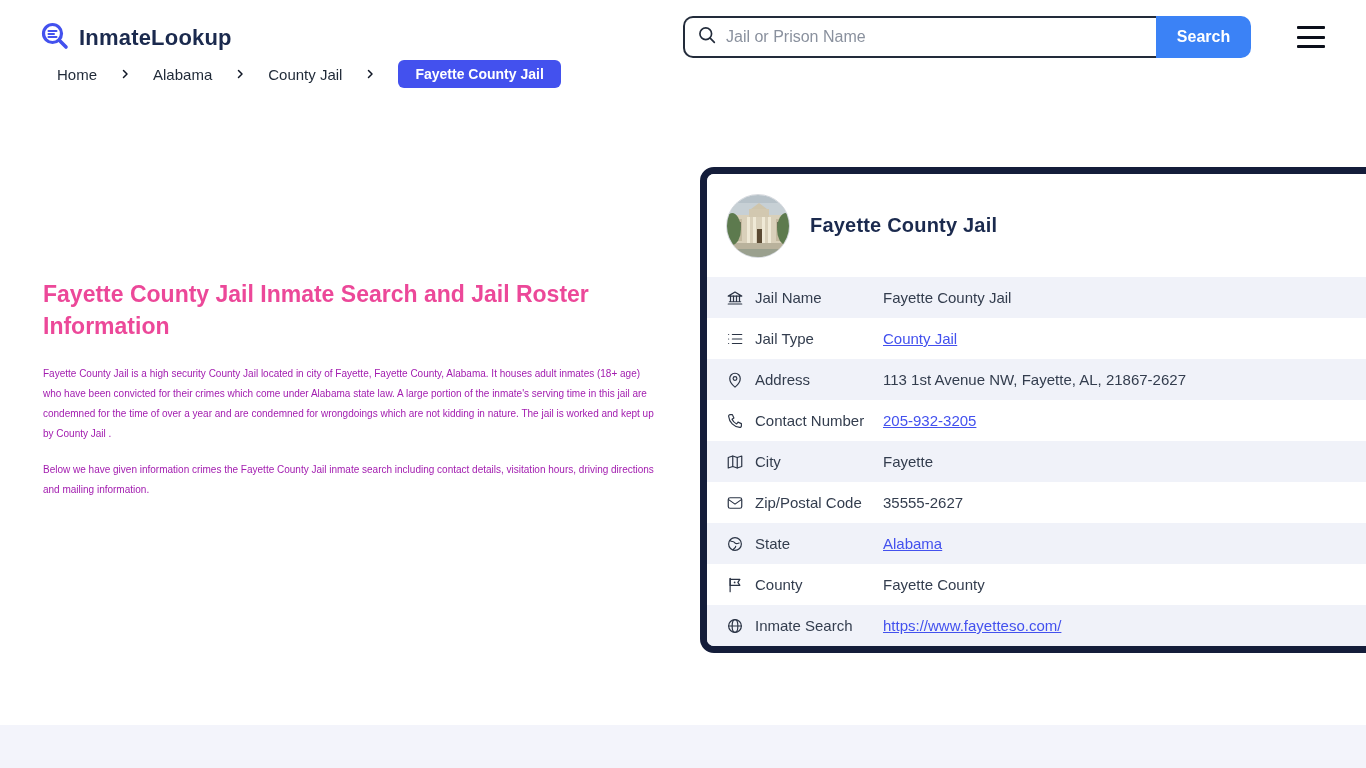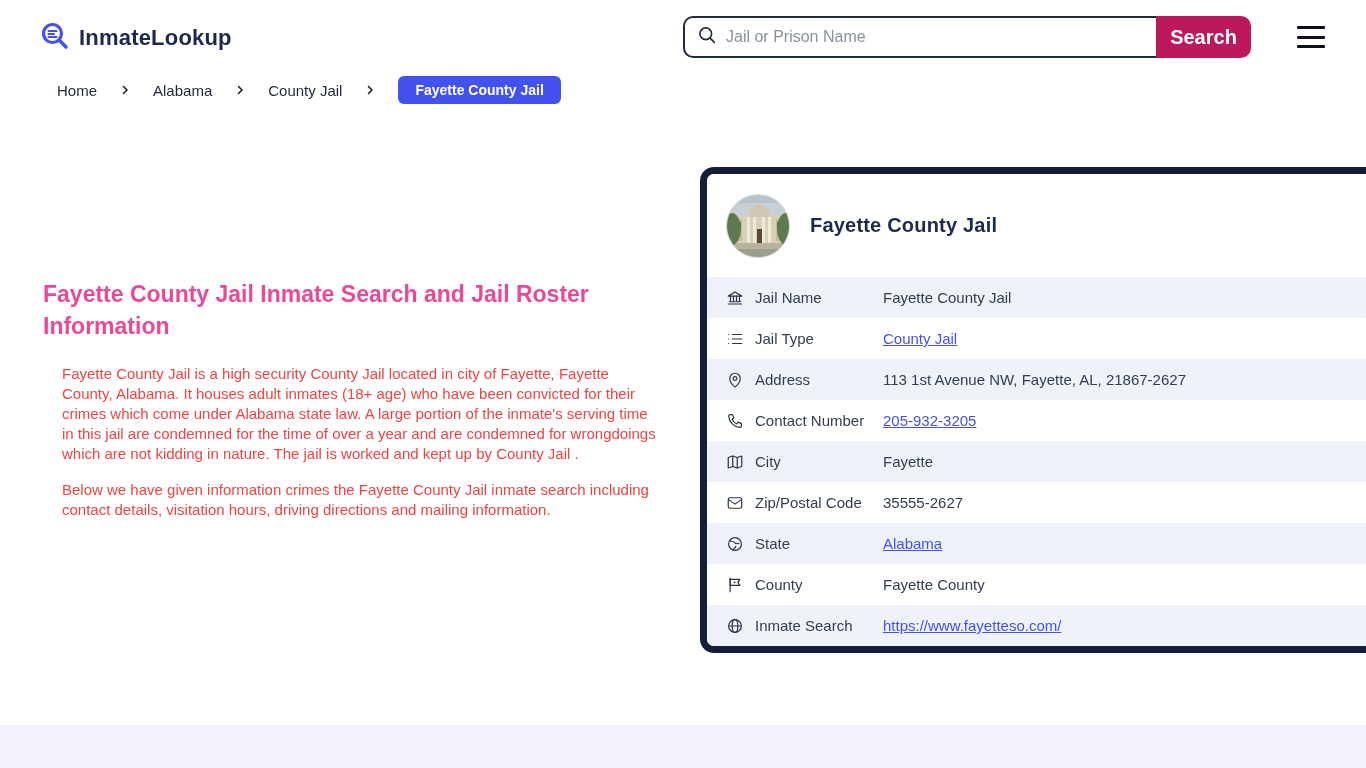--- a/index.html
+++ b/index.html
@@ -11,39 +11,39 @@
   .logo { position:absolute; left:40px; top:21px; display:flex; align-items:center; gap:9px; cursor:pointer; }
   .logo-text { font-size:22px; font-weight:700; color:#1b2a4e; letter-spacing:0.2px; }
 
   .search-bar { position:absolute; left:683px; top:16px; width:568px; height:26px; display:flex; }
   .search-input-wrap { flex:1; height:42px; border:2px solid #222b3a; border-right:none;
                        border-radius:10px 0 0 10px; background:#fff; display:flex; align-items:center;
                        padding-left:12px; gap:9px; }
   .search-input { border:none; outline:none; flex:1; height:100%; font-size:16px; color:#374151;
                   font-family:"Liberation Sans", sans-serif; background:transparent; }
   .search-input::placeholder { color:#8a919e; }
-  .search-btn { width:95px; height:42px; background:#be185d; color:#ffffff; border:none;
-                border-radius:0 10px 10px 0; font-size:20px; font-weight:700; cursor:pointer;
+  .search-btn { width:95px; height:42px; background:#3b82f6; color:#ffffff; border:none;
+                border-radius:0 10px 10px 0; font-size:16px; font-weight:700; cursor:pointer;
                 font-family:"Liberation Sans", sans-serif; }
 
   .hamburger { position:absolute; left:1297px; top:26px; width:28px; height:22px; display:flex;
                flex-direction:column; justify-content:space-between; cursor:pointer; }
   .hamburger span { display:block; height:3px; background:#0b0f1a; border-radius:1px; }
 
   
-  .breadcrumb { position:absolute; left:57px; top:76px; display:flex; align-items:center; gap:22px; }
+  .breadcrumb { position:absolute; left:57px; top:60px; display:flex; align-items:center; gap:22px; }
   .crumb { font-size:15px; color:#1f2937; cursor:pointer; }
   .crumb-sep { display:flex; align-items:center; }
   .crumb-badge { background:#4351ee; color:#ffffff; font-size:14px; font-weight:700;
                  padding:6px 17px; border-radius:6px; }
 
   
   .left-col { position:absolute; left:43px; top:278px; width:618px; }
   .page-title { font-size:23px; line-height:32px; font-weight:700; color:#ec4899; margin-bottom:22px; }
-  .para { font-size:15px; line-height:20px; color:#ef4444; margin-bottom:16px;margin-left:19px; }
+  .para { font-size:10px; line-height:20px; color:#a21caf; margin-bottom:16px; }
 
   
   .card { position:absolute; left:700px; top:167px; width:706px; height:486px;
           border:7px solid #141d3a; border-radius:14px; background:#ffffff; overflow:hidden; }
   .card-header { height:103px; display:flex; align-items:center; padding-left:19px; gap:20px; background:#fff; }
   .card-photo { width:64px; height:64px; border-radius:50%; overflow:hidden; flex:0 0 64px;
                 border:1px solid #d6d9de; }
   .card-photo svg { display:block; }
   .card-title { font-size:20px; font-weight:700; color:#1b2a4e; letter-spacing:0.2px; }
 

